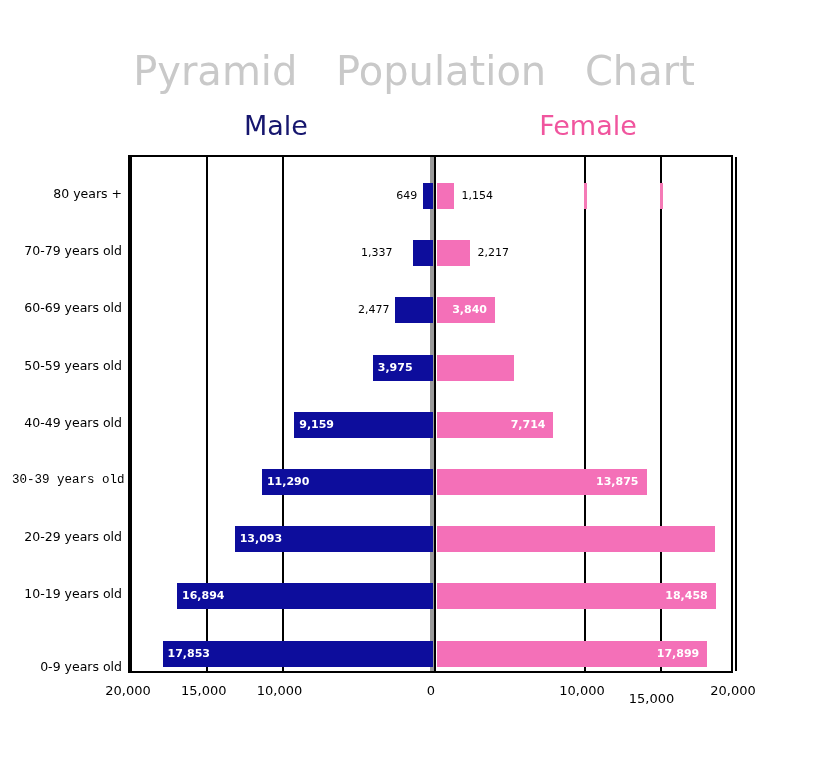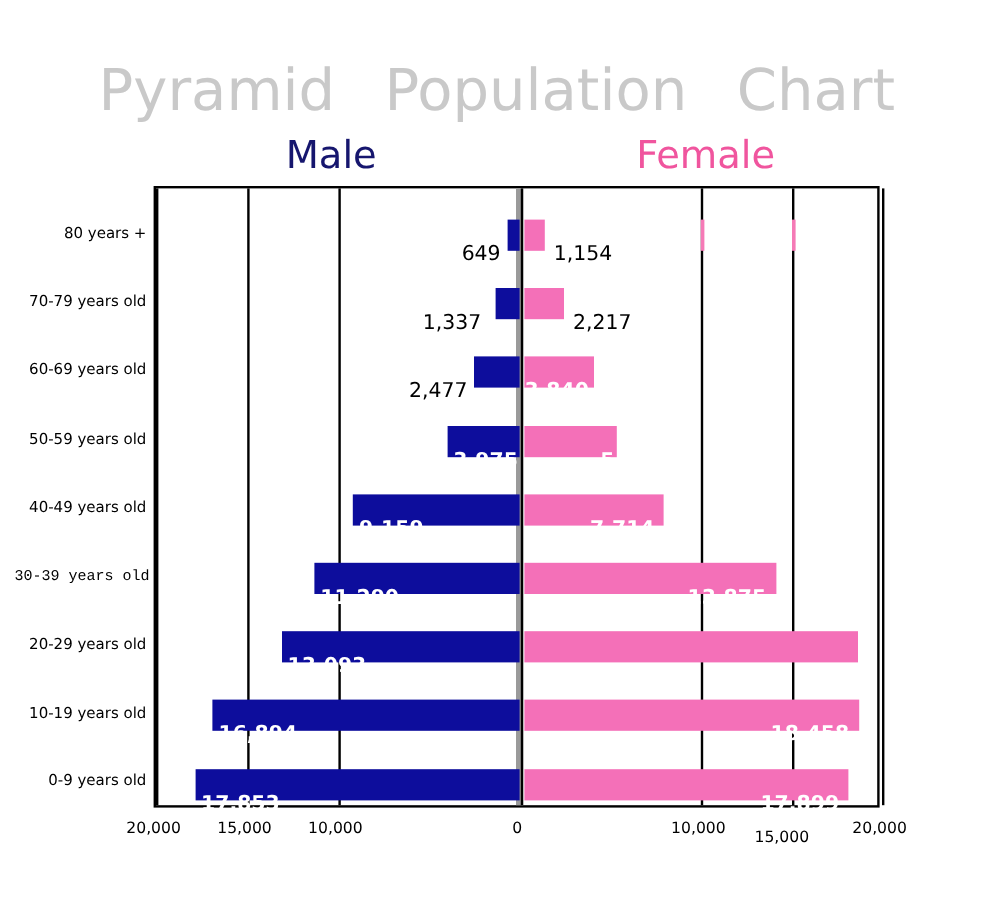--- a/index.html
+++ b/index.html
@@ -22,34 +22,34 @@
     height: 758px;
   }
 
   
   .chart-title {
     position: absolute;
     left: 0;
     top: 48px;
     width: 828px;
     text-align: center;
-    font-size: 48px;
+    font-size: 40px;
     color: #c9c9c9;
     font-family: "DejaVu Sans", sans-serif;
     letter-spacing: 0px;
     word-spacing: 26px;
     white-space: nowrap;
     font-weight: 400;
   }
 
   
   .series-caption {
     position: absolute;
     top: 110px;
-    font-size: 32px;
+    font-size: 27px;
     white-space: nowrap;
     font-family: "DejaVu Sans", sans-serif;
     font-weight: 400;
   }
   .series-caption.male {
     left: 196px;
     width: 160px;
     text-align: center;
   }
   .series-caption.female {
@@ -108,24 +108,24 @@
   .bar {
     position: absolute;
     top: 0;
     height: 26px;
   }
   .bar.male   { background: #0d0d9c; }
   .bar.female { background: #f470b8; }
 
   .bar-label {
     position: absolute;
-    top: 16px;
+    top: 0;
     height: 26px;
     line-height: 26px;
-    font-size: 17px;
+    font-size: 11px;
     font-family: "DejaVu Sans", sans-serif;
     white-space: nowrap;
   }
   .bar-label.inside  { color: #ffffff; font-weight: 700; }
   .bar-label.outside { color: #000000; font-weight: 400; }
 
   
   .xtick {
     position: absolute;
     font-size: 13px;
@@ -169,21 +169,21 @@
 
   <div id="ylabels">
       <div class="ylabel" style="top: 31px;">80 years +</div>
       <div class="ylabel" style="top: 88.2px;">70-79 years old</div>
       <div class="ylabel" style="top: 145.4px;">60-69 years old</div>
       <div class="ylabel" style="top: 202.6px;">50-59 years old</div>
       <div class="ylabel" style="top: 259.8px;">40-49 years old</div>
       <div class="ylabel" style="top: 317px; font-family: Liberation Mono, monospace;">30-39 years old</div>
       <div class="ylabel" style="top: 374.2px;">20-29 years old</div>
       <div class="ylabel" style="top: 431.4px;">10-19 years old</div>
-      <div class="ylabel" style="top: 487px;">0-9 years old</div>
+      <div class="ylabel" style="top: 504px;">0-9 years old</div>
     </div>
 
   <div id="plot">
     <div id="grid-layer">
         <div class="gridline" style="left: 0px;"></div>
         <div class="gridline" style="left: 75.75px;"></div>
         <div class="gridline" style="left: 151.5px;"></div>
         <div class="gridline" style="left: 454px;"></div>
         <div class="gridline" style="left: 529.5px;"></div>
         <div class="gridline" style="left: 605px;"></div>

